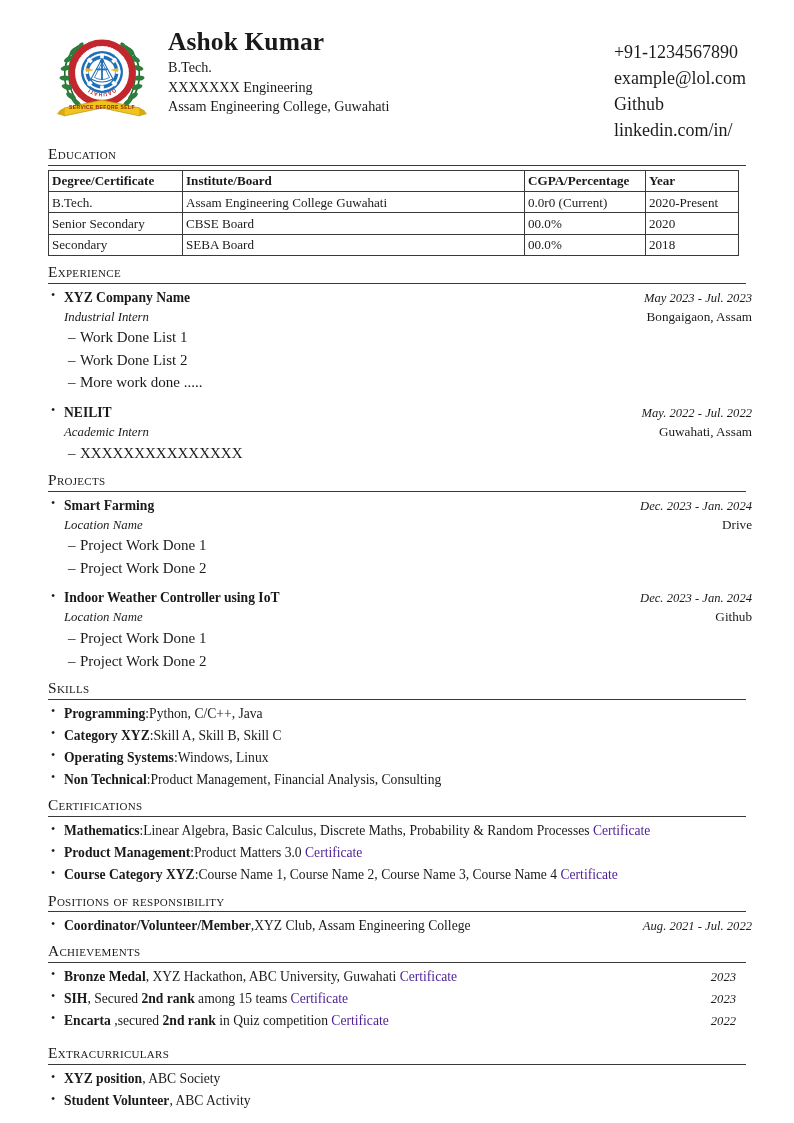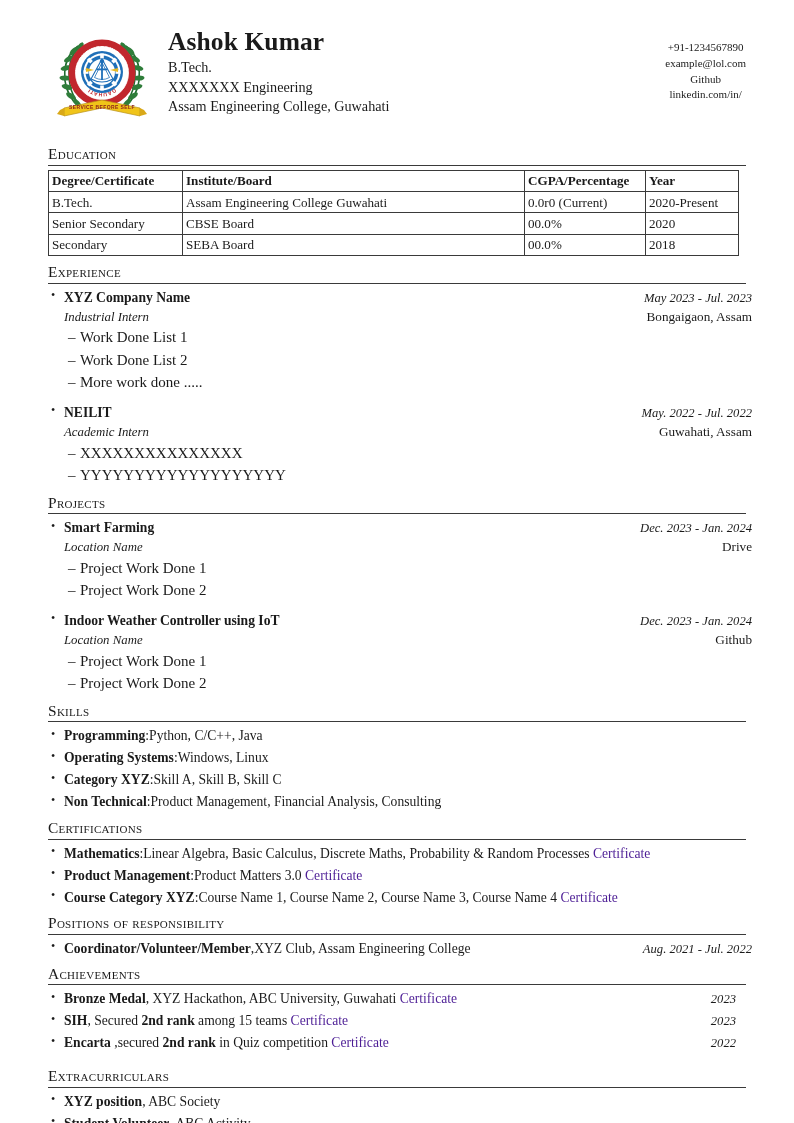--- a/index.html
+++ b/index.html
@@ -51,23 +51,23 @@
     letter-spacing: 0.1px;
     margin-bottom: 3px;
   }
   .id-line {
     font-size: 14.2px;
     line-height: 1.39;
     white-space: nowrap;
   }
   .contact {
     flex: 0 0 auto;
-    text-align: center;
+    text-align: left;
     padding-top: 14px;
-    font-size: 11px;
+    font-size: 18px;
     line-height: 1.44;
     margin-left: 27px;
   }
   .contact div { white-space: nowrap; }
 
   
   .section { margin-top: 7px; }
   .section-title {
     font-size: 15.4px;
     font-variant: small-caps;
@@ -393,21 +393,20 @@
             <span class="left entry-title">NEILIT</span>
             <span class="right entry-date">May. 2022 - Jul. 2022</span>
           </div>
         </div>
         <div class="subhead-row">
           <span class="entry-sub">Academic Intern</span>
           <span class="entry-loc">Guwahati, Assam</span>
         </div>
         <ul class="dashes">
           <li>XXXXXXXXXXXXXXX</li>
-          <li>YYYYYYYYYYYYYYYYYYY</li>
         </ul>
       </li>
     </ul>
   </div>
 
   <div class="section">
     <div class="section-title sc">Projects</div>
     <div class="rule"></div>
 
     <ul class="items">
@@ -445,22 +444,22 @@
         </ul>
       </li>
     </ul>
   </div>
 
   <div class="section">
     <div class="section-title sc">Skills</div>
     <div class="rule"></div>
     <ul class="simple">
       <li><span class="b">Programming</span><span>:</span><span>Python, C/C++, Java</span></li>
+      <li><span class="b">Category XYZ</span><span>:</span><span>Skill A, Skill B, Skill C</span></li>
       <li><span class="b">Operating Systems</span><span>:</span><span>Windows, Linux</span></li>
-      <li><span class="b">Category XYZ</span><span>:</span><span>Skill A, Skill B, Skill C</span></li>
       <li><span class="b">Non Technical</span><span>:</span><span>Product Management, Financial Analysis, Consulting</span></li>
     </ul>
   </div>
 
   <div class="section">
     <div class="section-title sc">Certifications</div>
     <div class="rule"></div>
     <ul class="simple">
       <li><span class="b">Mathematics</span><span>:</span><span>Linear Algebra, Basic Calculus, Discrete Maths, Probability &amp; Random Processes</span> <span class="lnk">Certificate</span></li>
       <li><span class="b">Product Management</span><span>:</span><span>Product Matters 3.0</span> <span class="lnk">Certificate</span></li>

